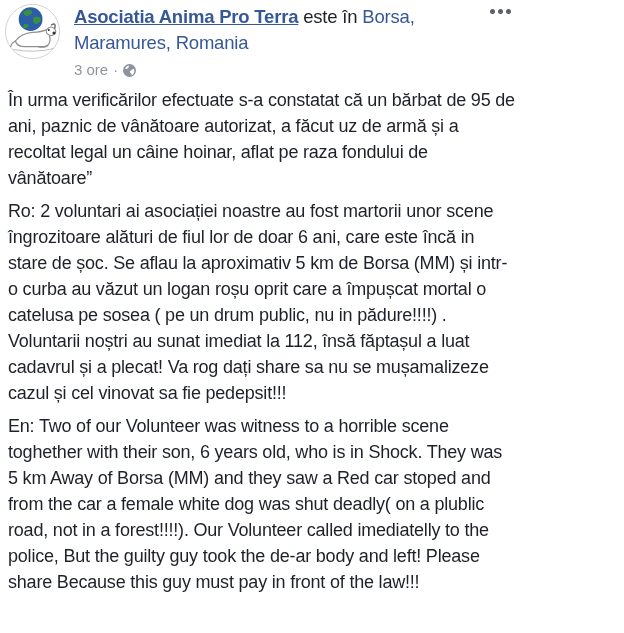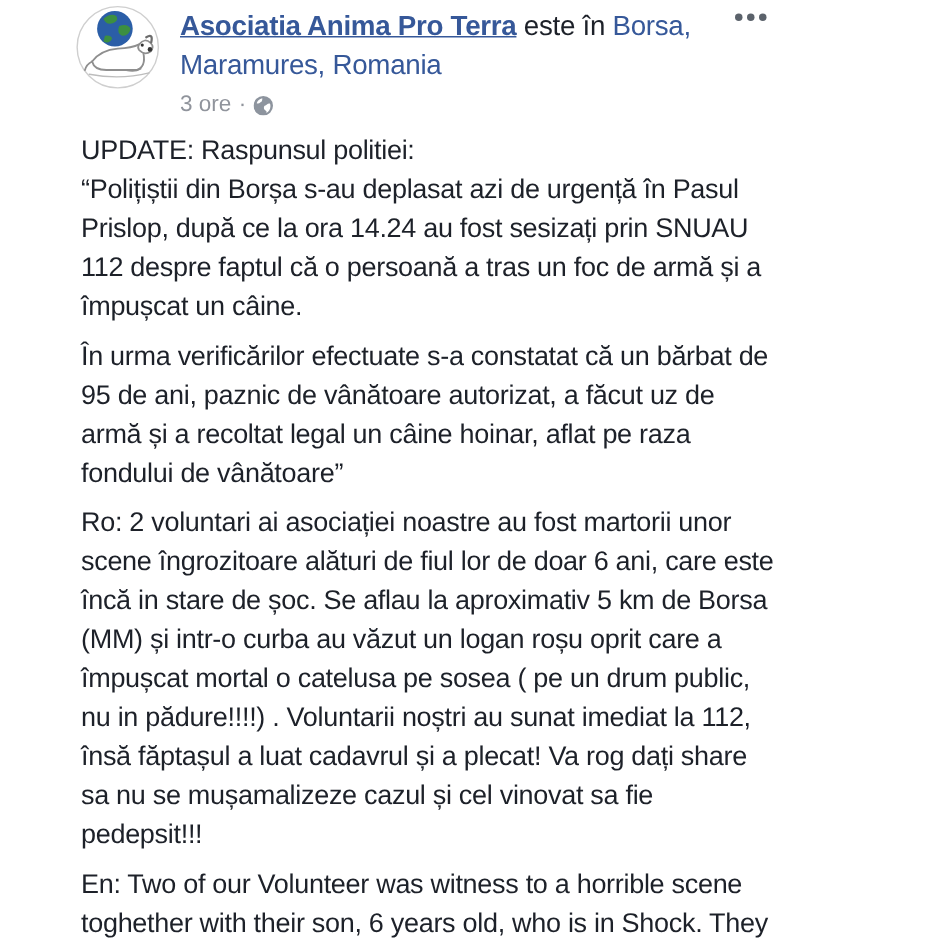--- a/index.html
+++ b/index.html
@@ -5,21 +5,20 @@
   * { margin: 0; padding: 0; box-sizing: border-box; }
   html, body { background: #ffffff; }
   .post-card {
     position: relative;
     width: 524px;
     height: 633px;
     background: #ffffff;
     font-family: "Liberation Sans", "DejaVu Sans", sans-serif;
     color: #1d2129;
     overflow: hidden;
-    padding-left: 46px;
   }
   .post-header {
     display: flex;
     align-items: flex-start;
     padding: 2px 40px 0 4px;
   }
   .avatar {
     flex: none;
     width: 57px;
     height: 57px;
@@ -137,20 +136,18 @@
       <span style="display:flex;gap:3px;">
         <span class="dot"></span>
           <span class="dot"></span>
           <span class="dot"></span>
       </span>
     </div>
 
   </div>
 
   <div class="post-body">
-    <p class="post-paragraph">UPDATE: Raspunsul politiei:
-“Polițiștii din Borșa s-au deplasat azi de urgență în Pasul Prislop, după ce la ora 14.24 au fost sesizați prin SNUAU 112 despre faptul că o persoană a tras un foc de armă și a împușcat un câine.</p>
     <p class="post-paragraph">În urma verificărilor efectuate s-a constatat că un bărbat de 95 de ani, paznic de vânătoare autorizat, a făcut uz de armă și a recoltat legal un câine hoinar, aflat pe raza fondului de vânătoare”</p>
     <p class="post-paragraph">Ro: 2 voluntari ai asociației noastre au fost martorii unor scene îngrozitoare alături de fiul lor de doar 6 ani, care este încă in stare de șoc. Se aflau la aproximativ 5 km de Borsa (MM) și intr-o curba au văzut un logan roșu oprit care a împușcat mortal o catelusa pe sosea ( pe un drum public, nu in pădure!!!!) . Voluntarii noștri au sunat imediat la 112, însă făptașul a luat cadavrul și a plecat! Va rog dați share sa nu se mușamalizeze cazul și cel vinovat sa fie pedepsit!!!</p>
     <p class="post-paragraph">En: Two of our Volunteer was witness to a horrible scene toghether with their son, 6 years old, who is in Shock. They was 5 km Away of Borsa (MM) and they saw a Red car stoped and from the car a female white dog was shut deadly( on a plublic road, not in a forest!!!!). Our Volunteer called imediatelly to the police, But the guilty guy took the de-ar body and left! Please share Because this guy must pay in front of the law!!!</p>
   </div>
 
 </div>
 
 </body></html>

